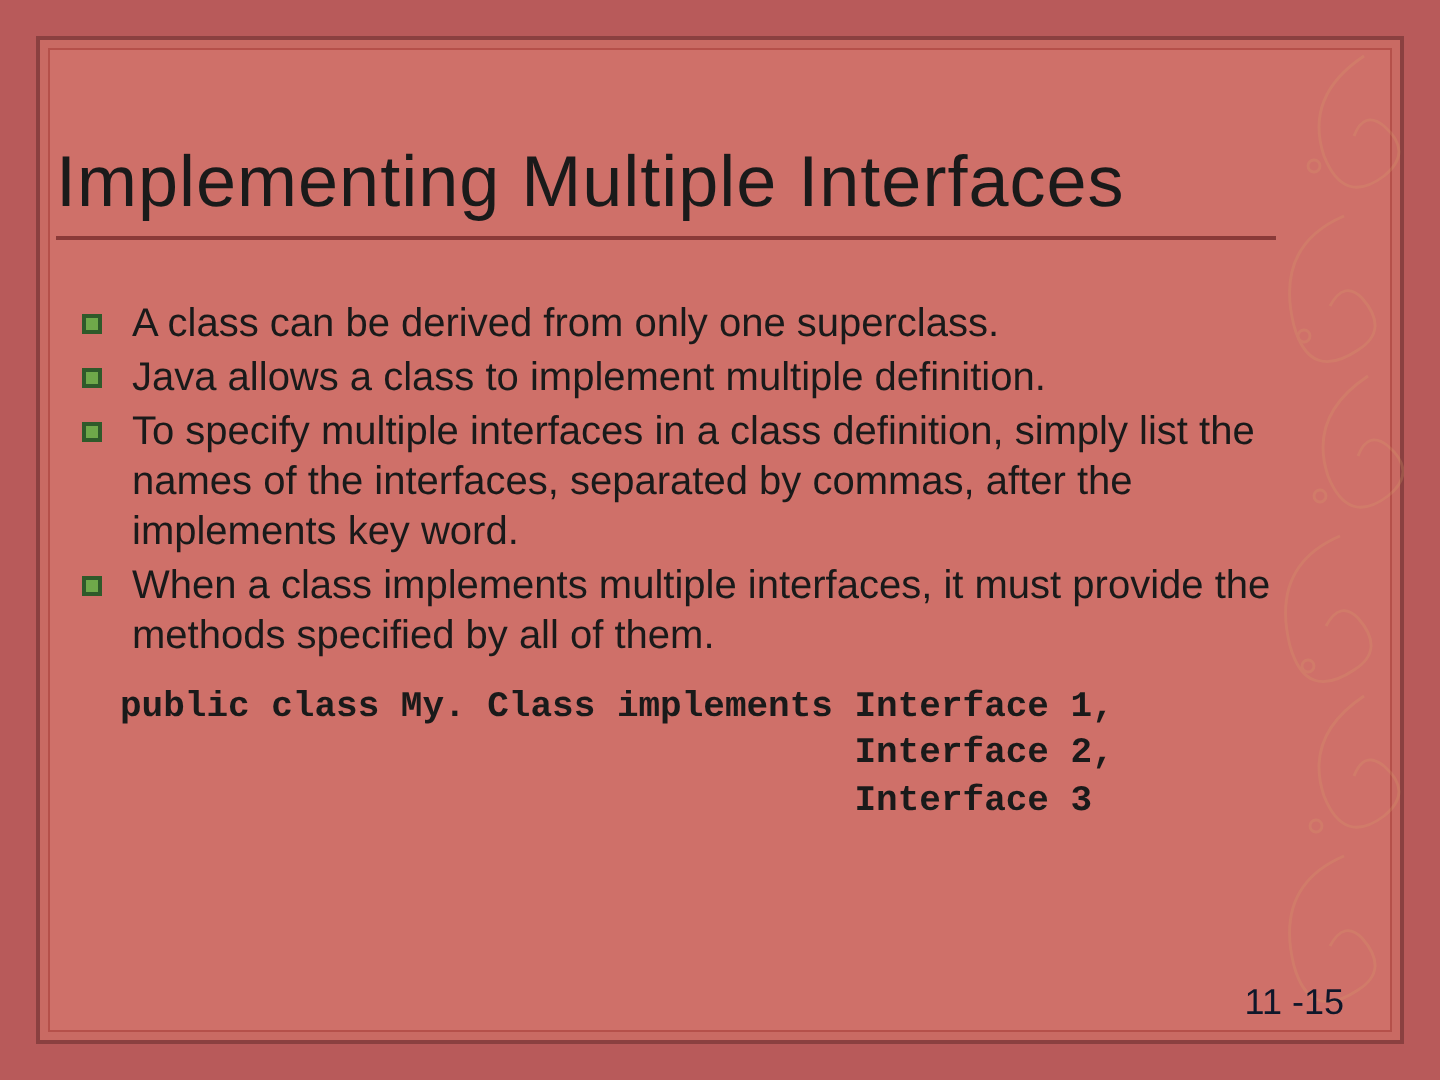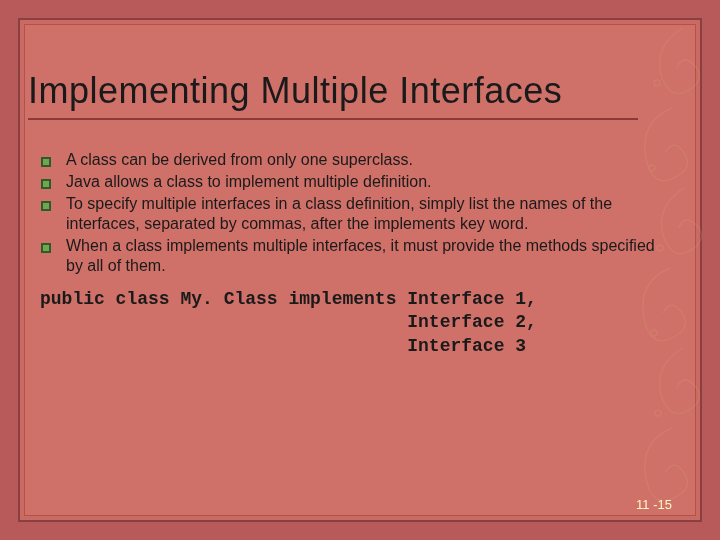--- a/index.html
+++ b/index.html
@@ -50,40 +50,40 @@
     align-items: flex-start;
     margin-bottom: 2px;
   }
   .bullet-icon {
     flex: 0 0 20px;
     margin-top: 6px;
     margin-right: 6px;
   }
   .bullet-icon svg { display: block; }
   .bullet-text {
-    font-size: 16px;
+    font-size: 20px;
     color: #1a1a1a;
     line-height: 1.25;
   }
   .code-block {
     margin-top: 12px;
-    margin-left: 0;
+    margin-left: 20px;
     font-family: "Courier New", Courier, monospace;
     font-weight: bold;
     font-size: 18px;
     color: #1a1a1a;
     white-space: pre;
     line-height: 1.3;
   }
   .page-num {
     position: absolute;
     bottom: 28px;
     right: 48px;
-    font-size: 13px;
-    color: #fef9c3;
+    font-size: 18px;
+    color: #0f172a;
   }
   .ornament {
     position: absolute;
     right: 18px;
     top: 18px;
     bottom: 18px;
     width: 90px;
     opacity: 0.22;
     pointer-events: none;
     overflow: hidden;

